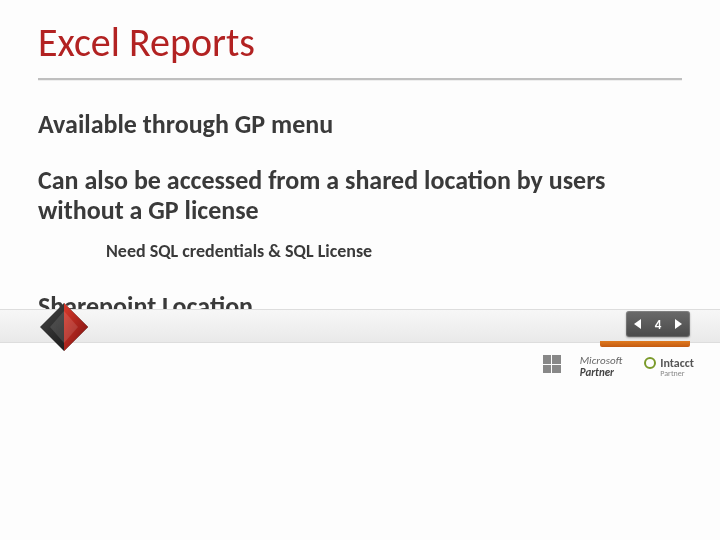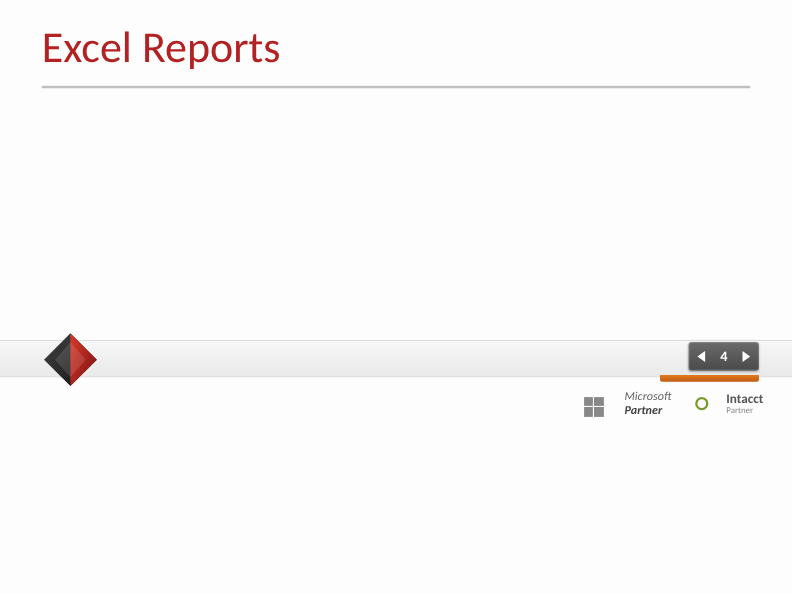--- a/index.html
+++ b/index.html
@@ -130,21 +130,21 @@
     height: 40px;
     display: flex;
     align-items: center;
     justify-content: flex-end;
     gap: 22px;
     padding: 0 26px 4px 0;
     box-sizing: border-box;
   }
   .ms-logo {
     display: flex;
-    align-items: flex-end;
+    align-items: flex-start;
     gap: 19px;
     color: #666;
     font-size: 11px;
   }
   .ms-grid {
     width: 18px;
     height: 18px;
     display: grid;
     grid-template-columns: 1fr 1fr;
     grid-template-rows: 1fr 1fr;
@@ -154,22 +154,22 @@
     background: #888;
   }
   .ms-text {
     line-height: 1.05;
     font-style: italic;
   }
   .ms-text .l1 { font-weight: 400; color:#666; }
   .ms-text .l2 { font-weight: 600; color:#444; }
   .intacct {
     display: flex;
-    align-items: center;
-    gap: 16px;
+    align-items: flex-start;
+    gap: 4px;
     color: #666;
     line-height: 1;
   }
   .intacct .dot {
     width: 12px;
     height: 12px;
     border: 2px solid #7a9a2a;
     border-radius: 50%;
     display: inline-block;
     box-sizing: border-box;
@@ -189,20 +189,26 @@
   }
 </style>
 </head>
 <body>
 
 <div class="slide">
 
   <div class="title">Excel Reports</div>
   <div class="title-rule"></div>
 
+  <div class="body">
+    <p class="p1">Available through GP menu</p>
+    <p class="p2">Can also be accessed from a shared location by users without a GP license</p>
+    <p class="p2sub">Need SQL credentials &amp; SQL License</p>
+    <p class="p3">Sharepoint Location</p>
+  </div>
 
   <div class="bottom-band"></div>
 
   <div class="diamond-badge">
     <svg viewBox="0 0 52 52" width="52" height="52">
       <defs>
         <linearGradient id="g1" x1="0" y1="0" x2="1" y2="1">
           <stop offset="0%" stop-color="#d93a2b"></stop>
           <stop offset="100%" stop-color="#7a0f0f"></stop>
         </linearGradient>

